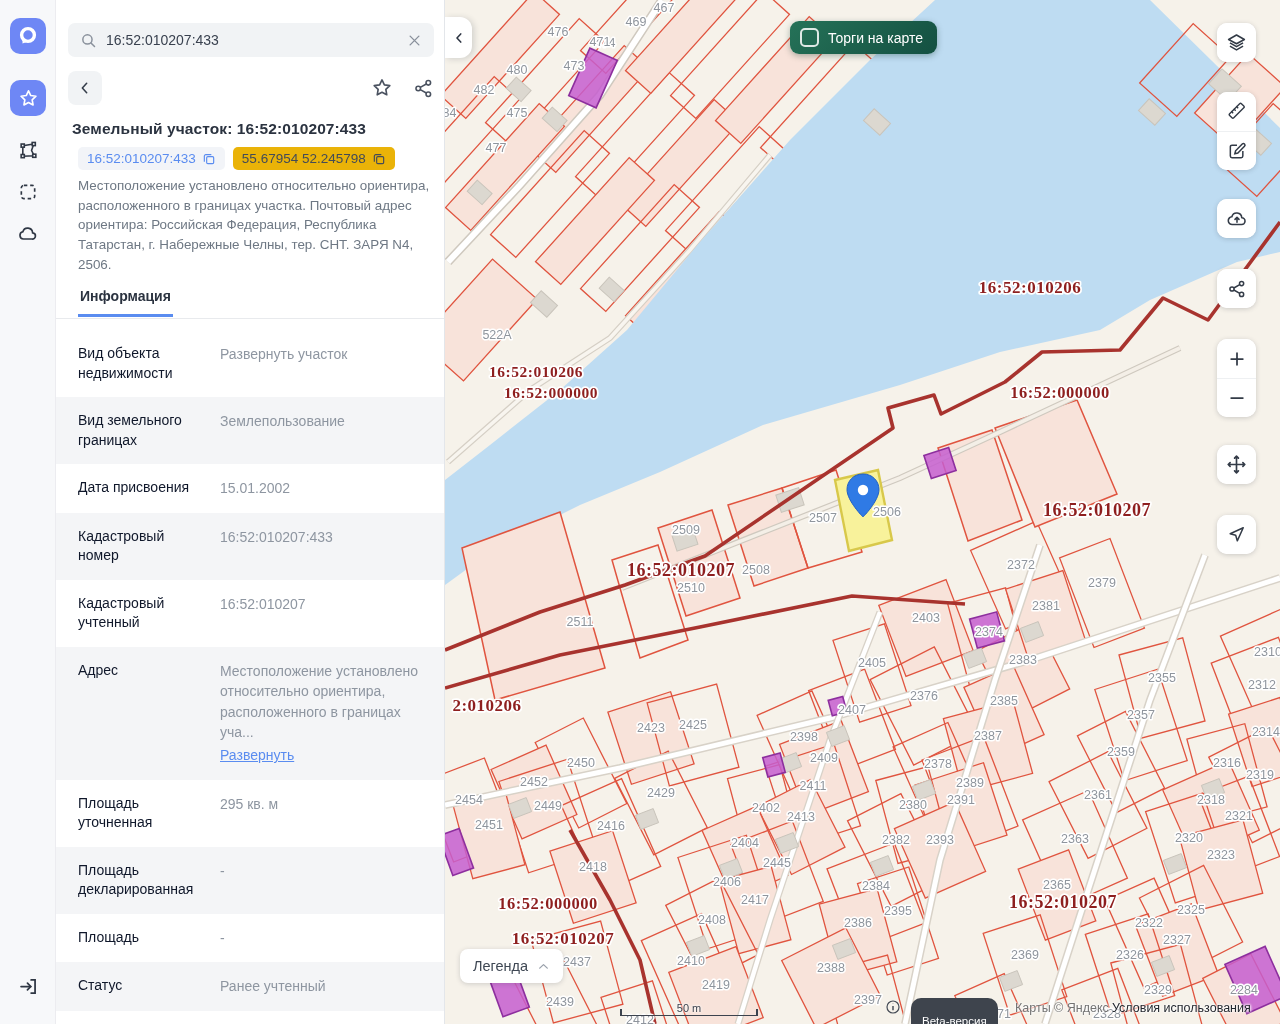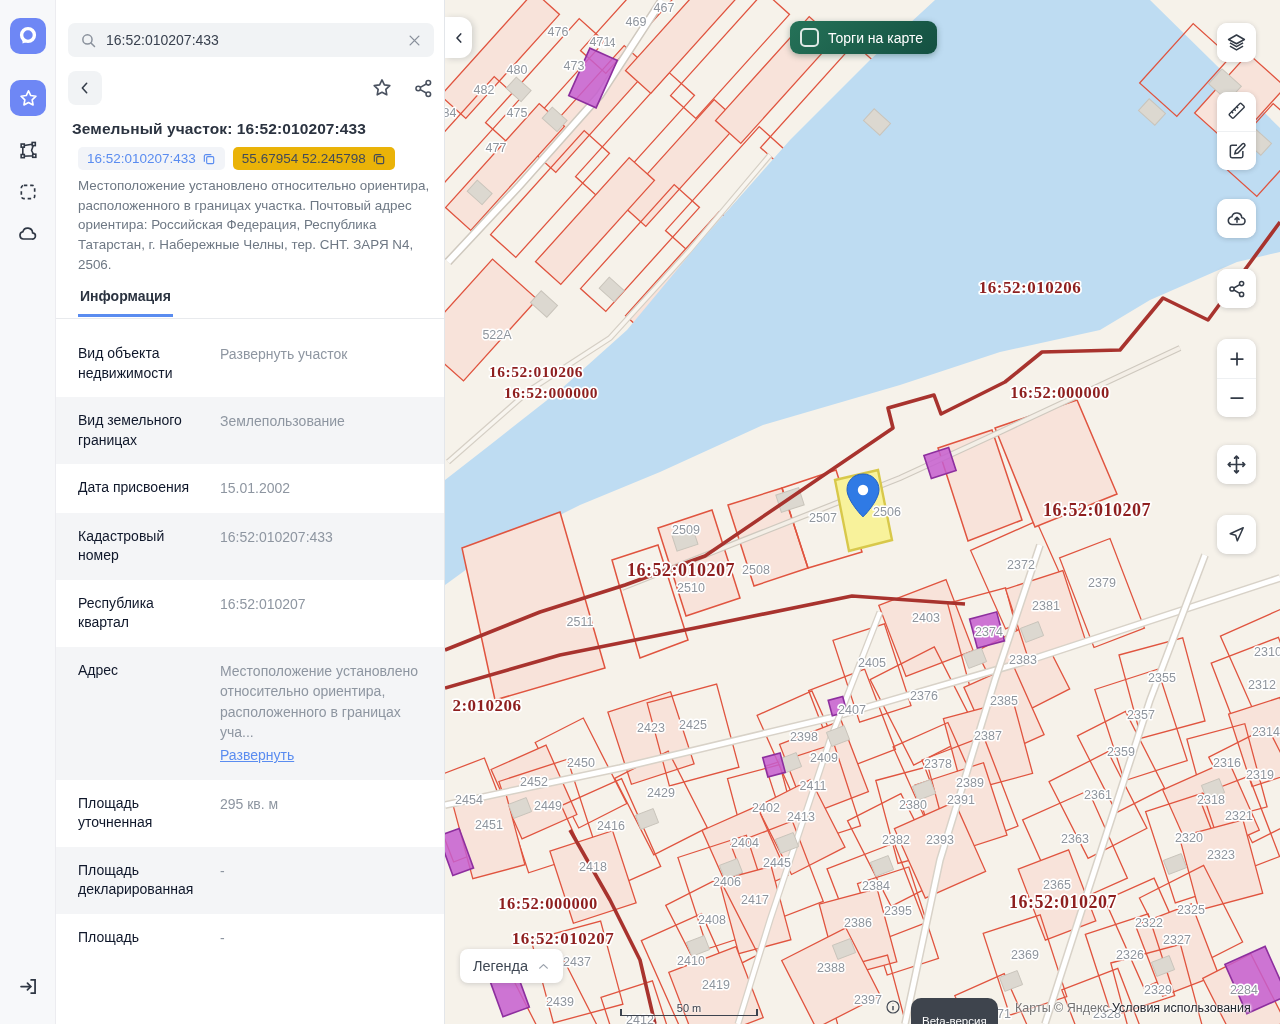--- a/index.html
+++ b/index.html
@@ -190,38 +190,42 @@
         </div>
         <div class="info-row">
           <div class="lbl">Дата присвоения</div>
           <div class="val">15.01.2002</div>
         </div>
         <div class="info-row alt">
           <div class="lbl">Кадастровый номер</div>
           <div class="val">16:52:010207:433</div>
         </div>
         <div class="info-row">
-          <div class="lbl">Республика квартал</div>
+          <div class="lbl">Кадастровый учтенный</div>
           <div class="val">16:52:010207</div>
         </div>
         <div class="info-row alt">
           <div class="lbl">Адрес</div>
           <div class="val">Местоположение установлено относительно ориентира, расположенного в границах уча...<br><a href="#">Развернуть</a></div>
         </div>
         <div class="info-row">
           <div class="lbl">Площадь уточненная</div>
           <div class="val">295 кв. м</div>
         </div>
         <div class="info-row alt">
           <div class="lbl">Площадь декларированная</div>
           <div class="val">-</div>
         </div>
         <div class="info-row">
           <div class="lbl">Площадь</div>
           <div class="val">-</div>
+        </div>
+        <div class="info-row alt">
+          <div class="lbl">Статус</div>
+          <div class="val">Ранее учтенный</div>
         </div>
         <div class="info-row"></div>
       </div>
   </aside>
 
   <div id="map">
     <svg id="map-svg" viewBox="445 0 835 1024">
 
       <rect x="445" y="0" width="835" height="1024" fill="#f6f2ea"></rect>
 

